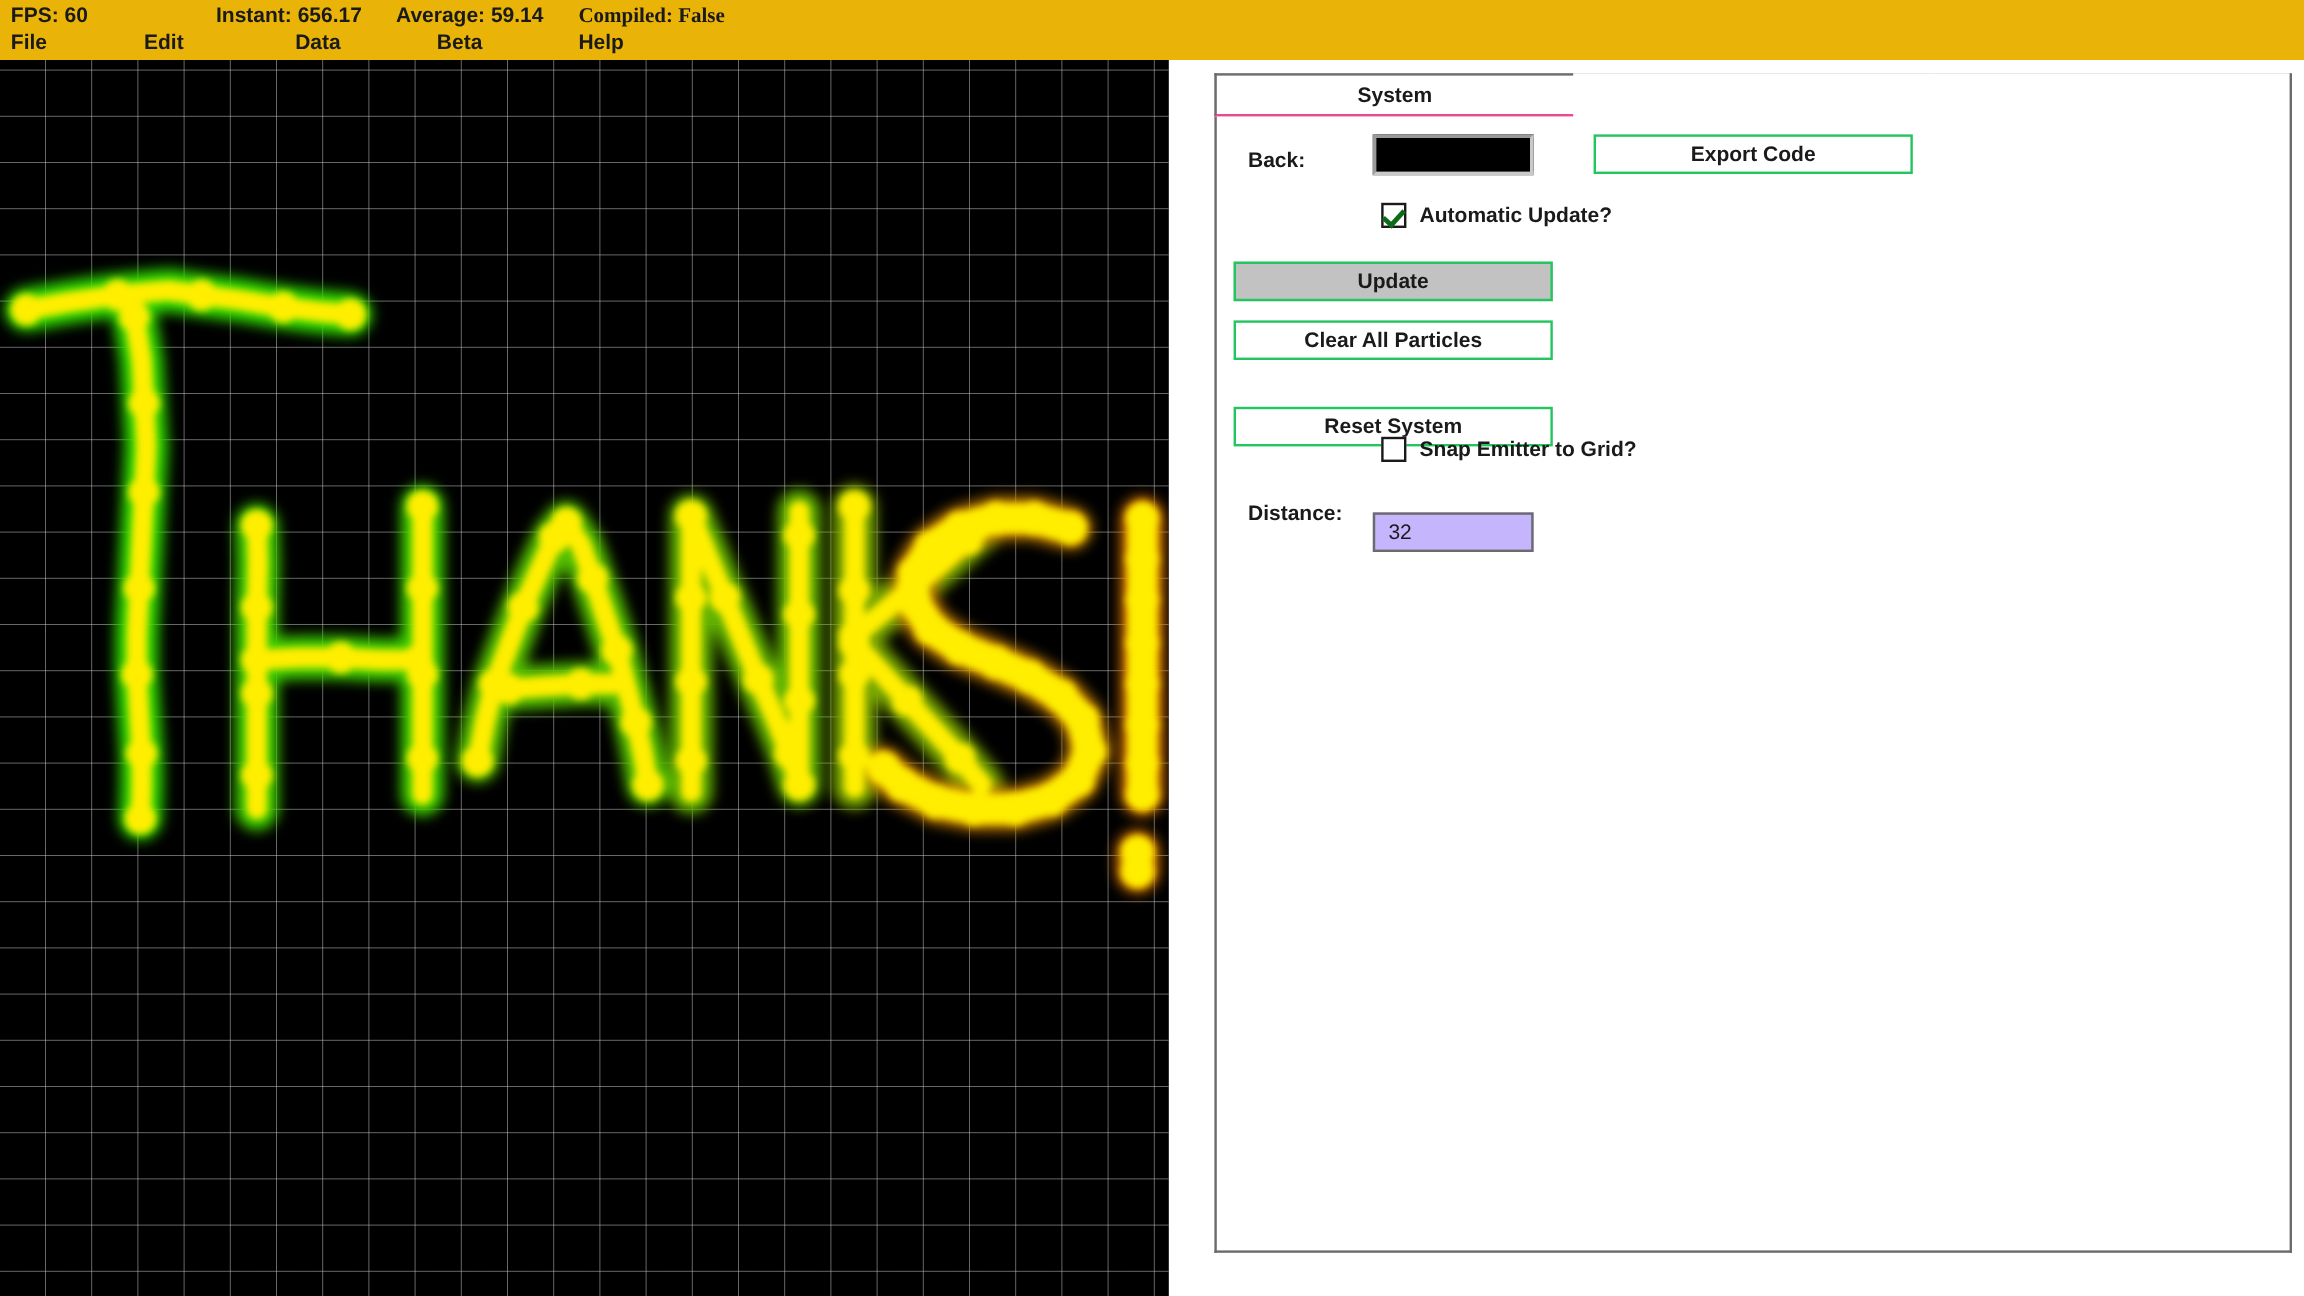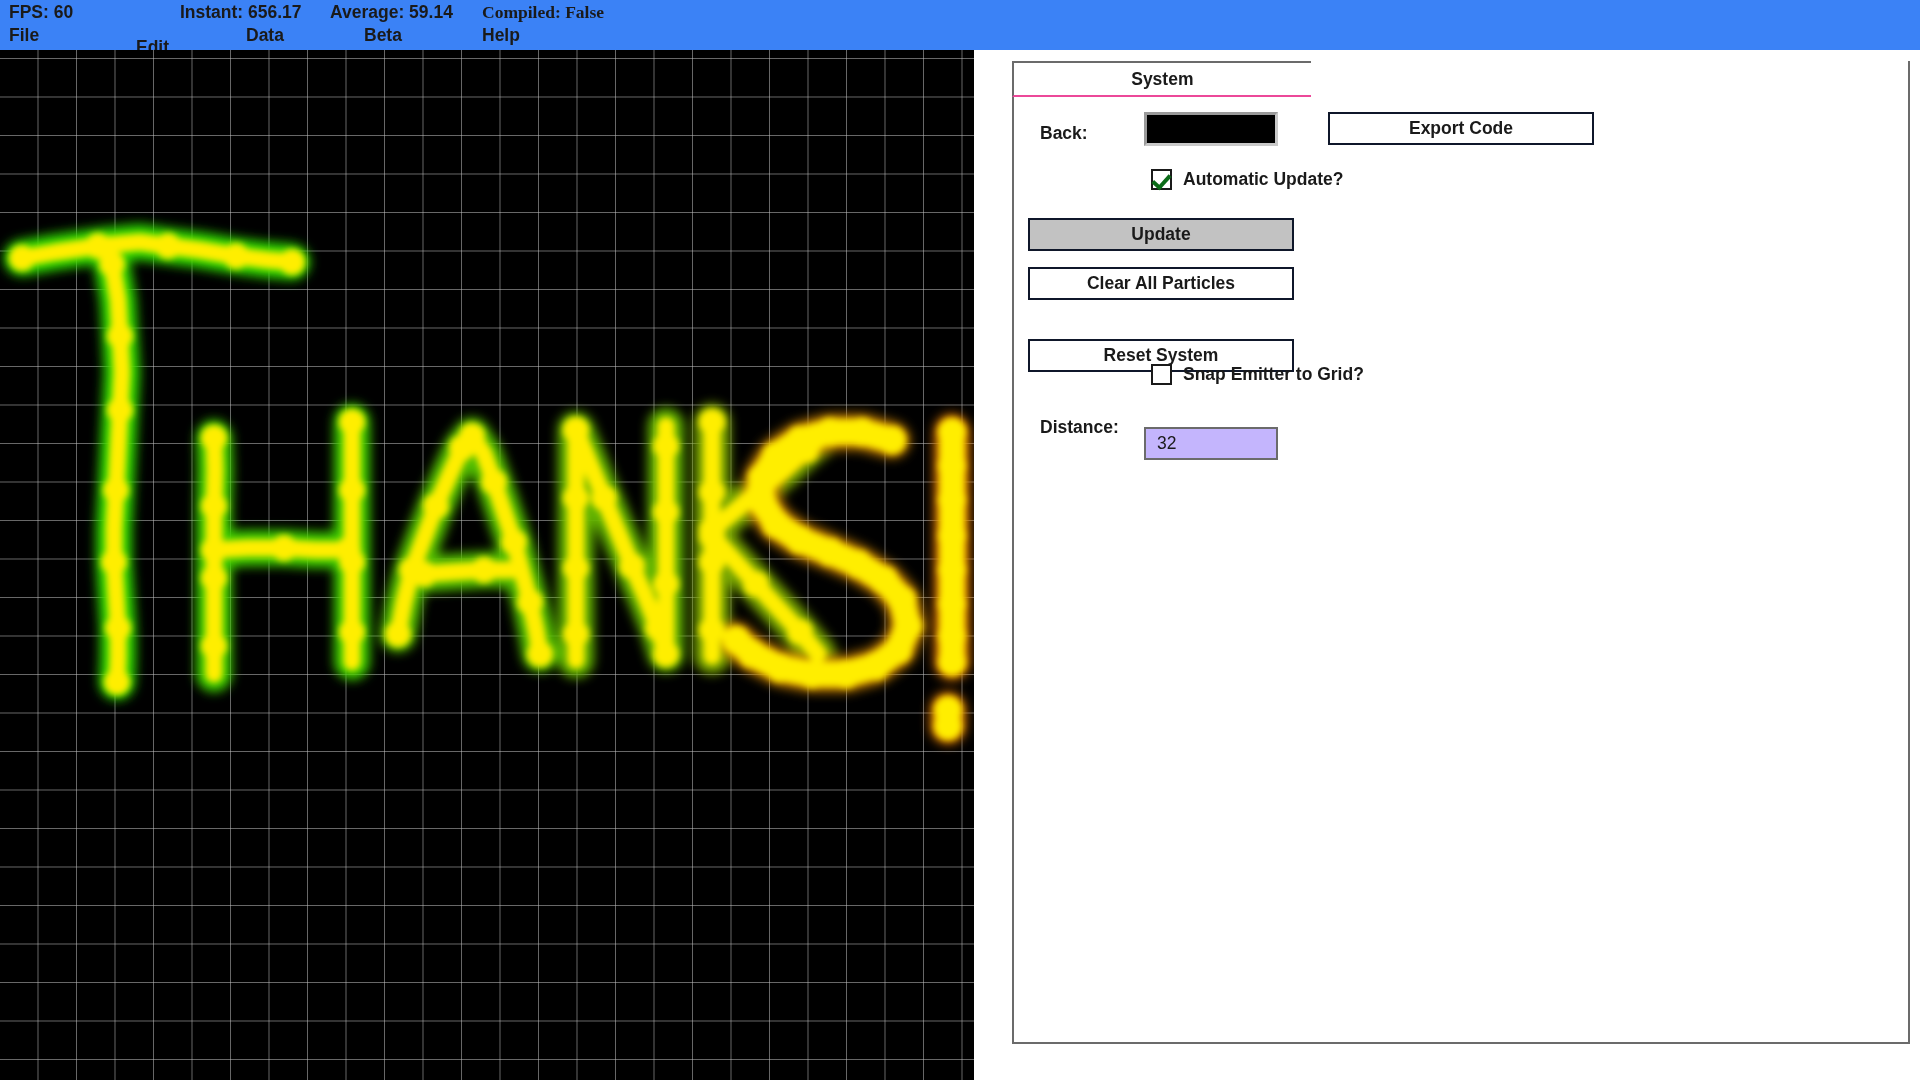--- a/index.html
+++ b/index.html
@@ -17,21 +17,21 @@
     width: 1920px;
     height: 1080px;
     background: #ffffff;
   }
 
   
   #topbar {
     position: absolute;
     left: 0; top: 0;
     width: 1920px; height: 50px;
-    background: #3b82f6;
+    background: #eab308;
   }
   .statusrow {
     position: absolute;
     left: 0; top: 0;
     height: 25px;
     width: 100%;
   }
   .statusitem {
     position: absolute;
     top: 2px;
@@ -139,21 +139,21 @@
     background: #000000;
     border: 3px solid #c9c9c9;
     border-top-color: #9a9a9a;
     border-left-color: #9a9a9a;
     cursor: pointer;
   }
 
   .btn {
     position: absolute;
     background: #ffffff;
-    border: 2px solid #0f172a;
+    border: 2px solid #22c55e;
     font-size: 17.5px;
     font-weight: bold;
     color: #1a1a1a;
     display: flex;
     align-items: center;
     justify-content: center;
     cursor: pointer;
     white-space: nowrap;
   }
   .btn.primary { background: #c2c2c2; }
@@ -209,21 +209,21 @@
 
   <div id="topbar">
     <div class="statusrow">
         <div class="statusitem" style="left: 9px;">FPS: 60</div>
         <div class="statusitem" style="left: 180px;">Instant: 656.17</div>
         <div class="statusitem" style="left: 330px;">Average: 59.14</div>
         <div class="statusitem" style="left: 482px; font-family: Liberation Serif, serif;">Compiled: False</div>
       </div>
     <div class="menurow">
         <div class="menuitem" style="left: 9px;">File</div>
-        <div class="menuitem" style="left: 136px; margin-top: 12px;">Edit</div>
+        <div class="menuitem" style="left: 120px;">Edit</div>
         <div class="menuitem" style="left: 246px;">Data</div>
         <div class="menuitem" style="left: 364px;">Beta</div>
         <div class="menuitem" style="left: 482px;">Help</div>
       </div>
   </div>
 
   <div id="canvas-wrap" style="background: rgb(0, 0, 0);">
     <div id="grid" style="background-size: 38.5px 38.5px;"></div>
     <svg id="particles" viewBox="0 0 974 1030" preserveAspectRatio="none">
         <defs>

